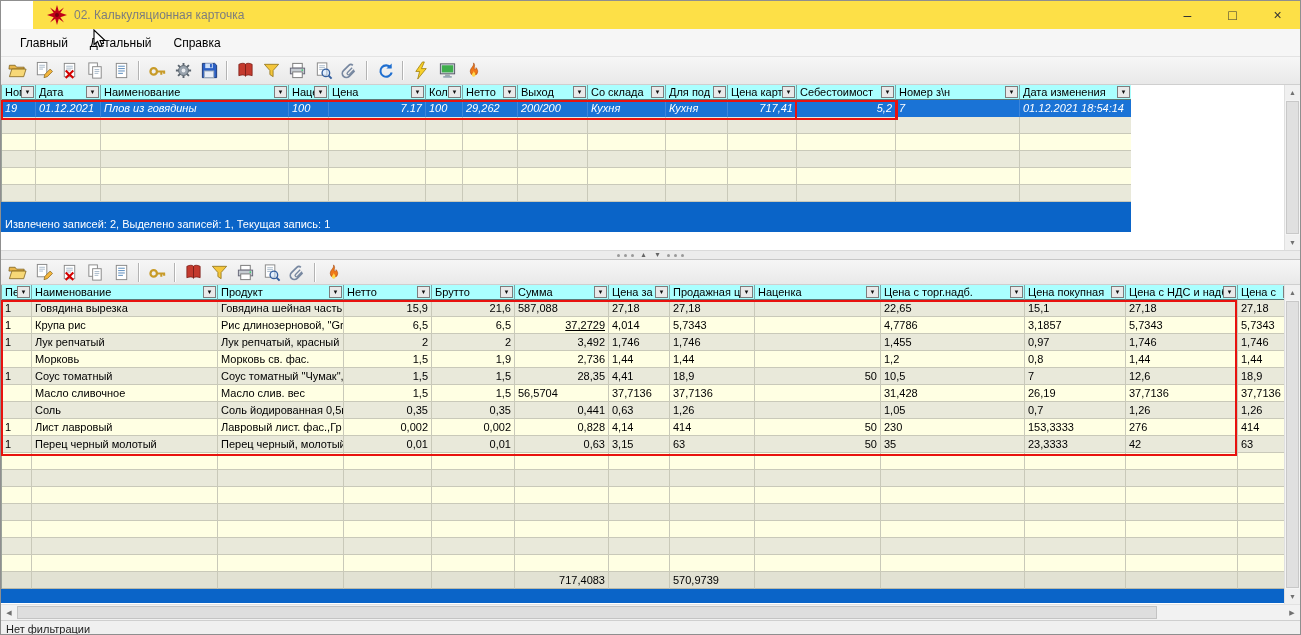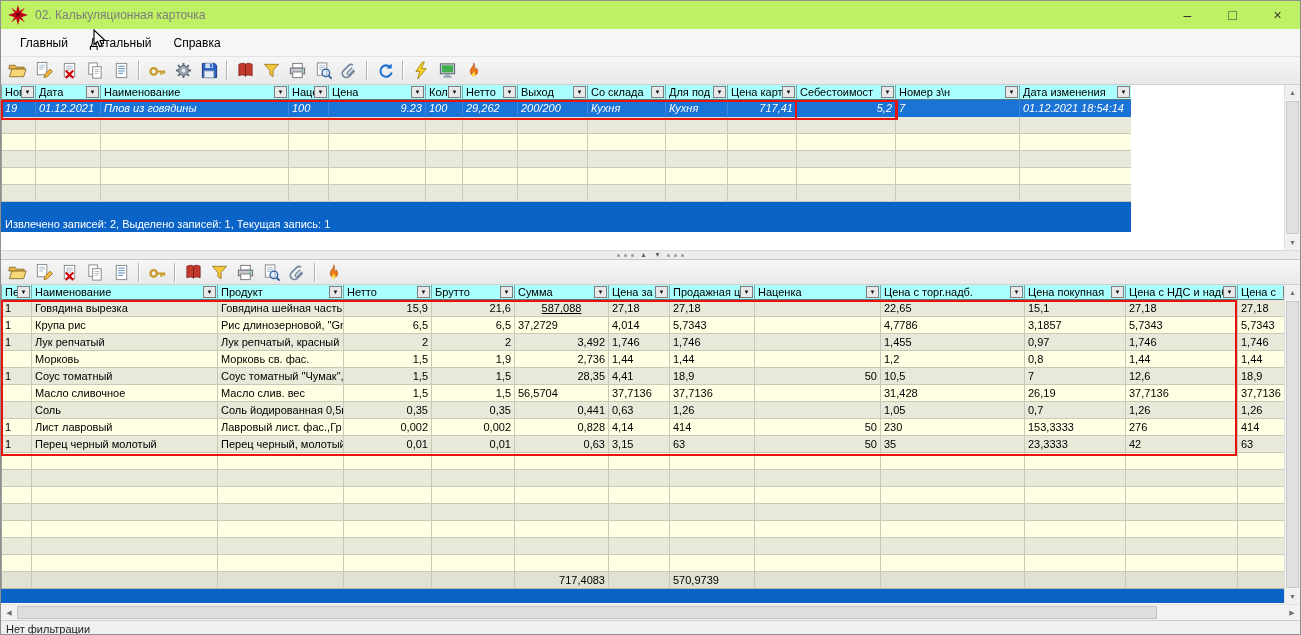--- a/index.html
+++ b/index.html
@@ -1,21 +1,21 @@
 <!DOCTYPE html>
 <html><head>
 <meta charset="utf-8">
 <style>
   * { box-sizing: border-box; }
   html,body { margin:0; padding:0; background:#d4d4d4; font-family:"Liberation Sans", sans-serif; }
   .window { width:1301px; height:635px; border:1px solid #8f8f8f; background:#fff;
             position:relative; overflow:hidden; display:flex; flex-direction:column; }
 
   
-  .titlebar { height:28px; background:#bef264; display:flex; align-items:center; padding-left:7px; flex:0 0 auto; }
+  .titlebar { height:28px; background:#fde047; display:flex; align-items:center; padding-left:14px; flex:0 0 auto;margin-left:32px; }
   .app-icon { width:20px; height:20px; display:inline-flex; }
   .app-icon svg { width:20px; height:20px; }
   .title-text { font-size:12px; color:#7d7d7d; margin-left:7px; flex:1; white-space:nowrap; }
   .win-btns { display:flex; height:28px; }
   .win-btn { width:45px; height:28px; display:flex; align-items:center; justify-content:center;
              font-size:14px; color:#333; cursor:default; }
 
   
   .menubar { height:28px; background:#f6f6f6; border-bottom:1px solid #e3e3e3;
              display:flex; align-items:center; padding-left:8px; flex:0 0 auto; }
@@ -282,21 +282,21 @@
               <th><span>Номер з\н</span><span class="filter-btn">▼</span></th>
               <th><span>Дата изменения</span><span class="filter-btn">▼</span></th>
             </tr>
           </thead>
           <tbody>
             <tr class="odd selected">
               <td style="text-align: left;">19</td>
               <td style="text-align: left;">01.12.2021</td>
               <td style="text-align: left;">Плов из говядины</td>
               <td style="text-align: left;">100</td>
-              <td style="text-align: right;">9.23</td>
+              <td style="text-align: right;">7.17</td>
               <td style="text-align: left;">100</td>
               <td style="text-align: left;">29,262</td>
               <td style="text-align: left;">200/200</td>
               <td style="text-align: left;">Кухня</td>
               <td style="text-align: left;">Кухня</td>
               <td style="text-align: right;">717,41</td>
               <td style="text-align: right;">5,2</td>
               <td style="text-align: left;">7</td>
               <td style="text-align: left;">01.12.2021 18:54:14</td>
             </tr>
@@ -534,36 +534,36 @@
               <th><span>Цена с</span><span class="filter-btn">▼</span></th>
             </tr>
           </thead>
           <tbody>
             <tr class="odd">
               <td style="text-align: left;">1</td>
               <td style="text-align: left;">Говядина вырезка</td>
               <td style="text-align: left;">Говядина шейная часть</td>
               <td style="text-align: right;">15,9</td>
               <td style="text-align: right;">21,6</td>
-              <td style="text-align: center; text-decoration: underline;">587,088</td>
+              <td style="text-align: left;">587,088</td>
               <td style="text-align: left;">27,18</td>
               <td style="text-align: left;">27,18</td>
               <td style="text-align: right;">&nbsp;</td>
               <td style="text-align: left;">22,65</td>
               <td style="text-align: left;">15,1</td>
               <td style="text-align: left;">27,18</td>
               <td style="text-align: left;">27,18</td>
             </tr>
             <tr class="even">
               <td style="text-align: left;">1</td>
               <td style="text-align: left;">Крупа рис</td>
               <td style="text-align: left;">Рис длинозерновой, "Gre</td>
               <td style="text-align: right;">6,5</td>
               <td style="text-align: right;">6,5</td>
-              <td style="text-align: left;">37,2729</td>
+              <td style="text-align: right; text-decoration: underline;">37,2729</td>
               <td style="text-align: left;">4,014</td>
               <td style="text-align: left;">5,7343</td>
               <td style="text-align: right;">&nbsp;</td>
               <td style="text-align: left;">4,7786</td>
               <td style="text-align: left;">3,1857</td>
               <td style="text-align: left;">5,7343</td>
               <td style="text-align: left;">5,7343</td>
             </tr>
             <tr class="odd">
               <td style="text-align: left;">1</td>

